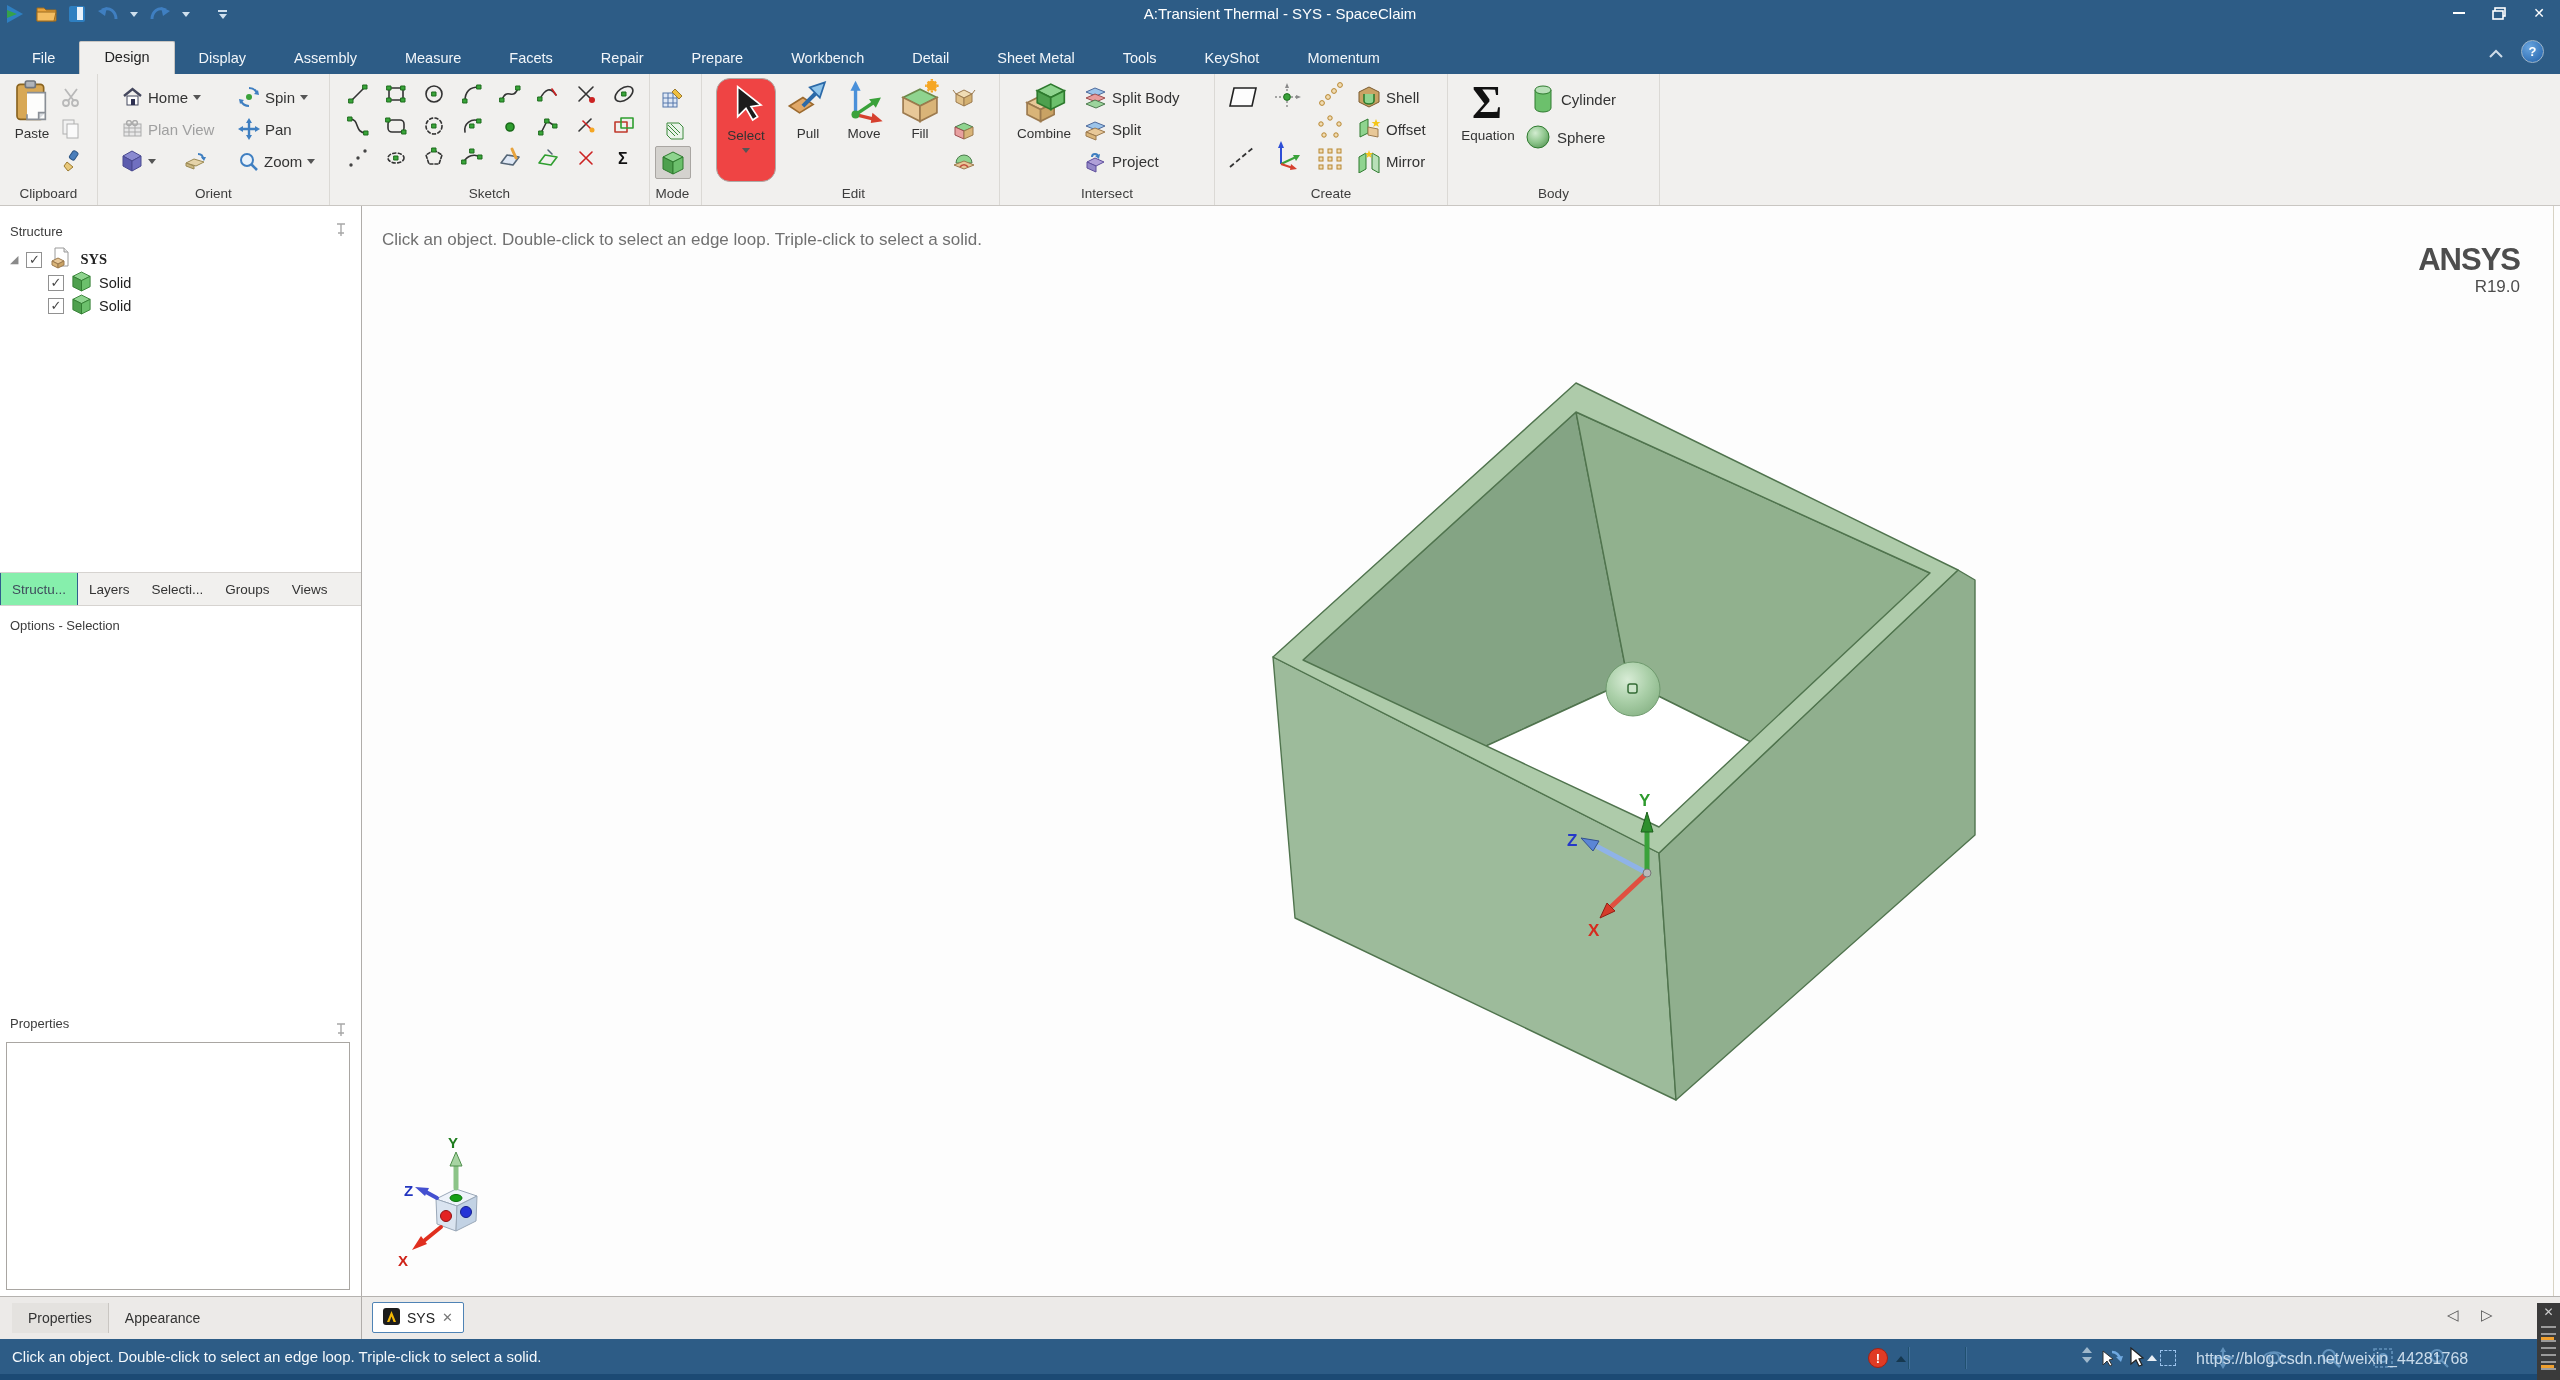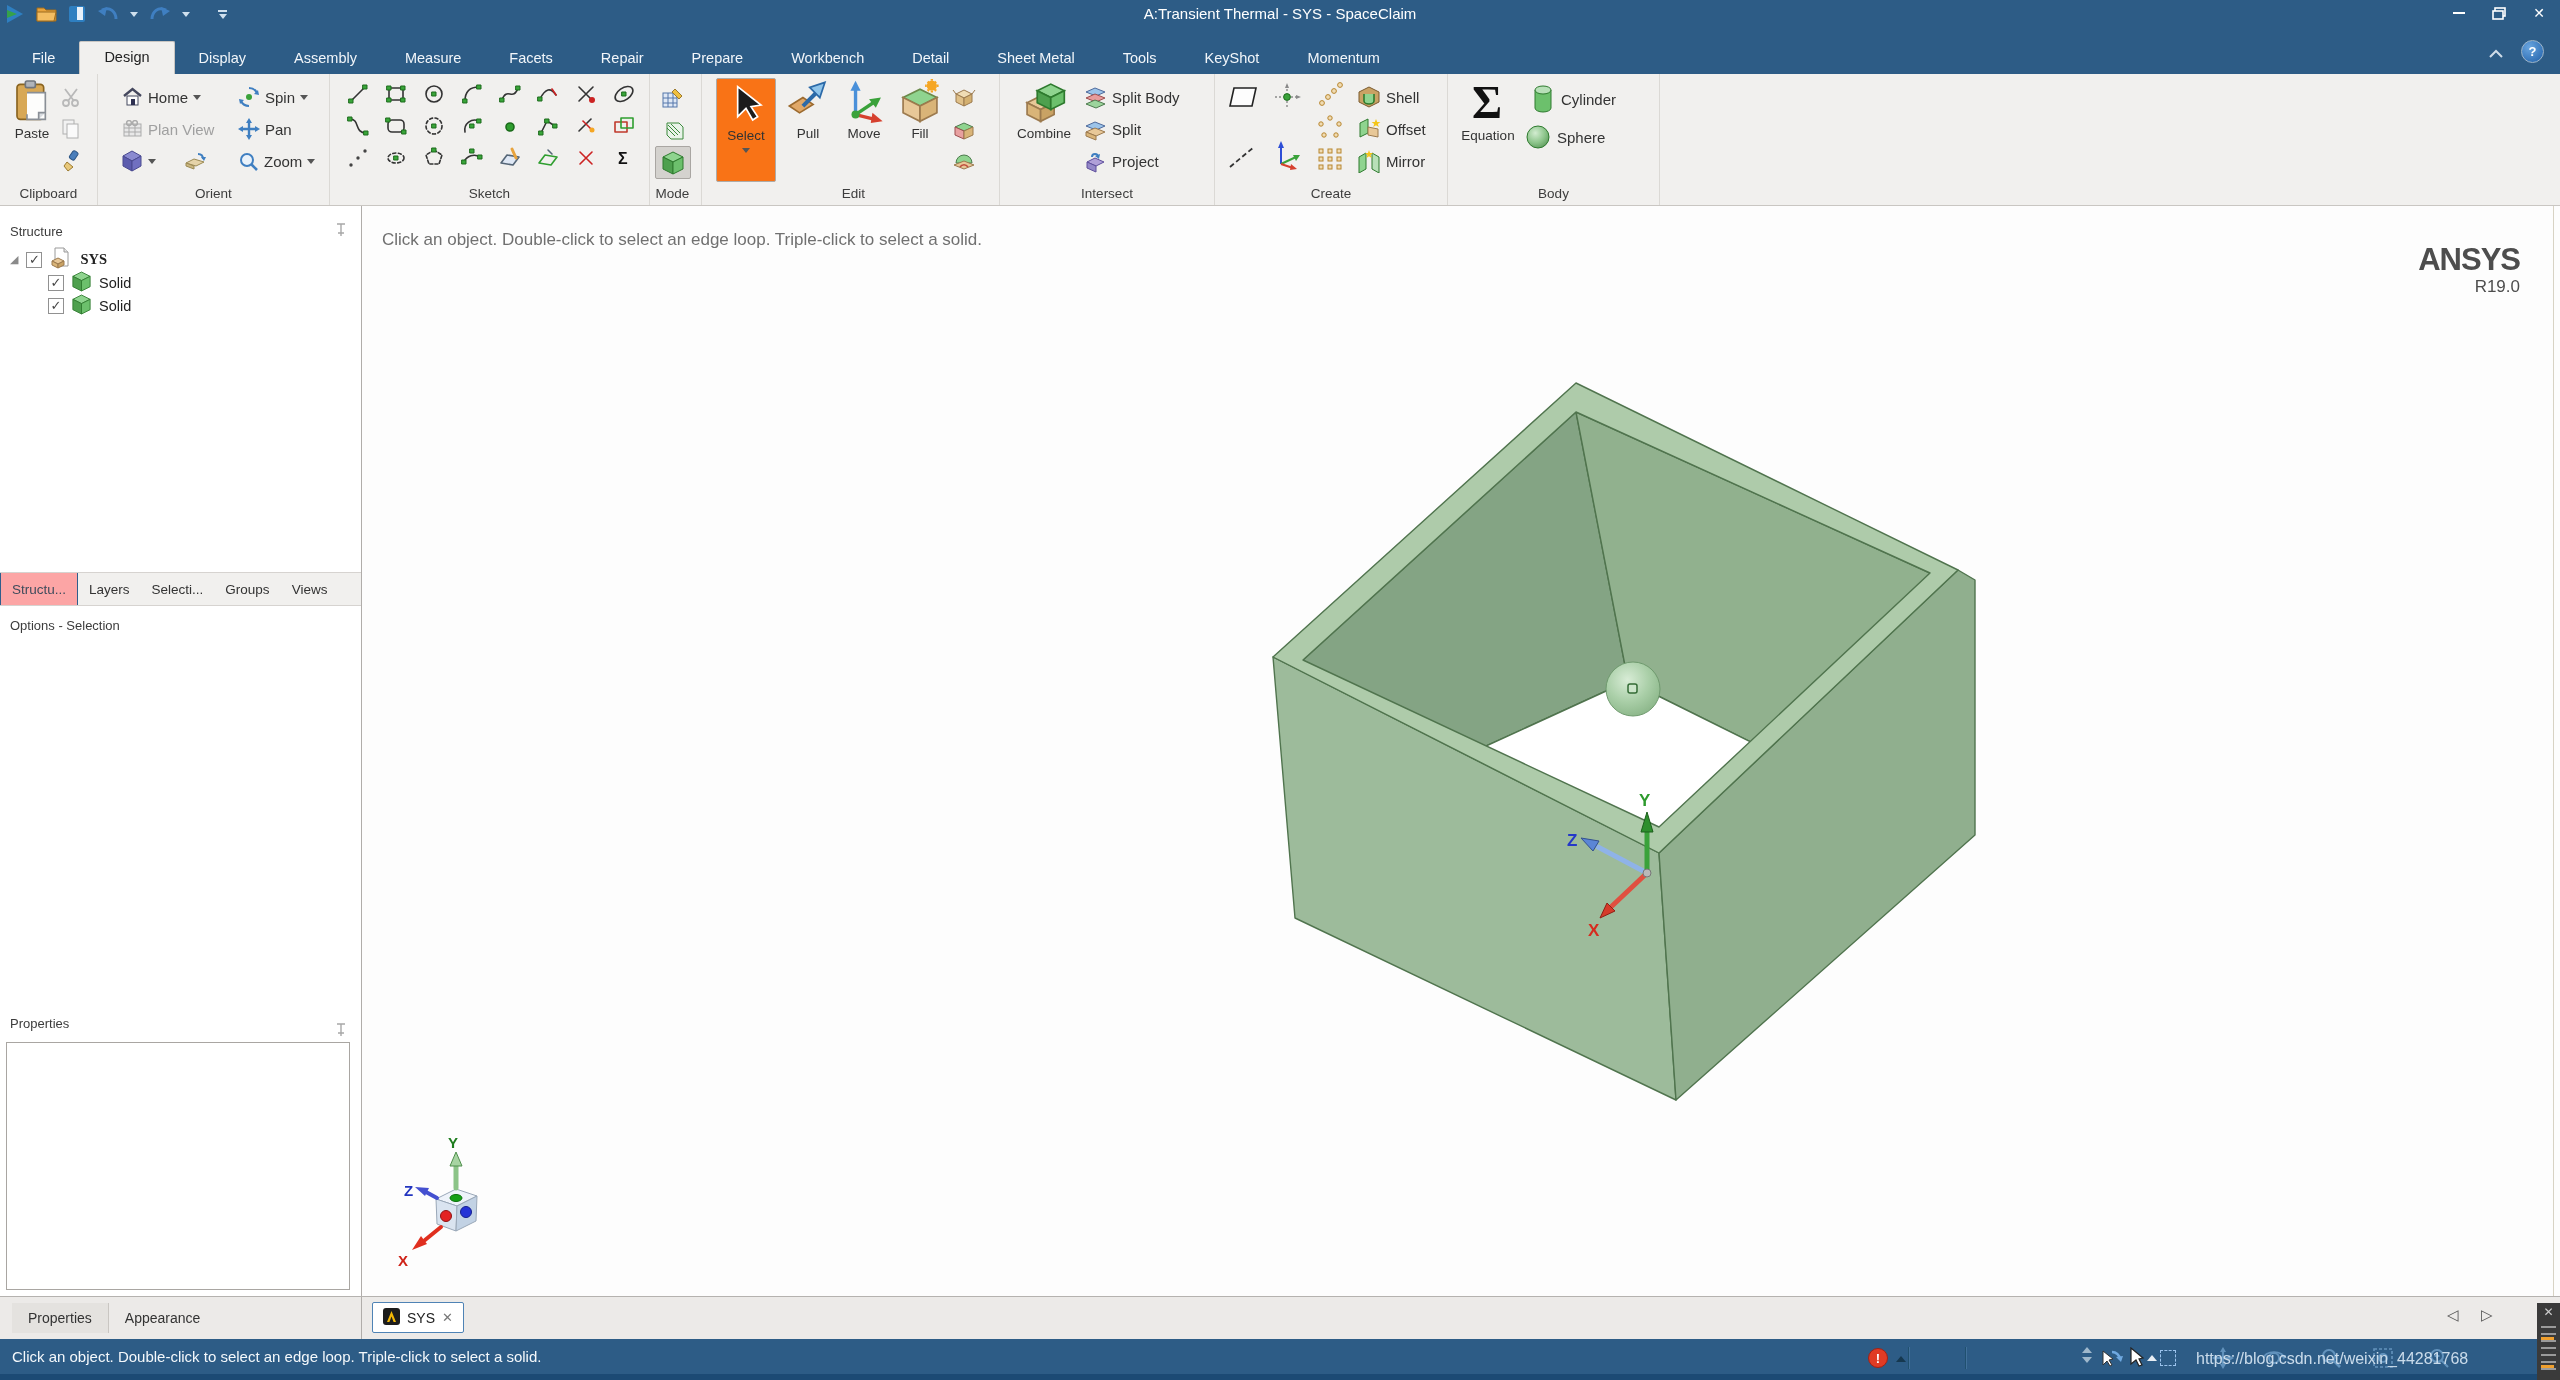--- a/index.html
+++ b/index.html
@@ -26,40 +26,40 @@
   .ribcollapse{position:absolute;right:56px;top:18px;}
   .helpbtn{position:absolute;right:16px;top:12px;width:21px;height:21px;border-radius:50%;
      background:radial-gradient(circle at 35% 30%,#6aa6e0,#1f5fa8);border:1px solid #9fb6c9;
      color:#fff;font-weight:bold;font-size:13px;display:flex;align-items:center;justify-content:center;}
 
   
   .ribbon{position:absolute;left:0;top:74px;width:2560px;height:132px;background:#f1f0ee;border-bottom:1px solid #c9c6c2;box-sizing:border-box;}
   .rgroup{position:absolute;top:0;height:131px;border-right:1px solid #dbd9d5;box-sizing:border-box;}
   .glabel{position:absolute;bottom:4px;left:0;width:100%;text-align:center;font-size:13.5px;color:#3d3d3d;}
   .bigbtn{position:absolute;top:5px;display:flex;flex-direction:column;align-items:center;gap:3px;font-size:13.5px;color:#333;}
-  .bigbtn.pressed{background:#f97316;border:1px solid #aeaba7;border-radius:2px;box-sizing:border-box;}
+  .bigbtn.pressed{background:#ef4444;border:1px solid #aeaba7;border-radius:14px;box-sizing:border-box;}
   .srow{position:absolute;height:30px;display:flex;align-items:center;gap:5px;font-size:15px;color:#333;white-space:nowrap;}
   .srow.dis{color:#a0a0a0;}
   .caret{width:0;height:0;border-left:4px solid transparent;border-right:4px solid transparent;border-top:5px solid #555;}
   .skgrid{position:absolute;left:14px;top:6px;display:grid;grid-template-columns:repeat(8,38px);grid-auto-rows:32px;}
   .skc{width:28px;height:28px;display:flex;align-items:center;justify-content:center;}
   .modebtn{position:absolute;left:11px;width:34px;height:31px;display:flex;align-items:center;justify-content:center;border:1px solid transparent;}
   .modebtn.pressed{background:#d4d2ce;border:1px solid #a9a6a2;border-radius:2px;}
 
   
   .main{position:absolute;left:0;top:206px;width:2560px;height:1090px;}
   .leftpanel{position:absolute;left:0;top:0;width:362px;height:1090px;background:#fff;border-right:1px solid #b0adaa;box-sizing:border-box;}
   .phead{position:absolute;left:0;width:100%;height:26px;display:flex;align-items:center;padding-left:10px;box-sizing:border-box;font-size:13px;color:#3c3c3c;}
   .pin{position:absolute;right:14px;top:5px;opacity:.75;}
   .treerow{position:absolute;display:flex;align-items:center;gap:8px;height:23px;font-size:14.5px;color:#222;}
   .cb{width:16px;height:16px;background:#fff;border:1px solid #919191;display:flex;align-items:center;justify-content:center;font-size:13px;color:#444;box-sizing:border-box;}
   .expander{color:#8a8a8a;font-size:11px;}
   .ptabs{position:absolute;left:0;top:366px;width:100%;height:34px;background:#f1f0ee;border-top:1px solid #d6d3d0;border-bottom:1px solid #d6d3d0;display:flex;align-items:stretch;box-sizing:border-box;font-size:13.5px;color:#333;}
   .ptab{display:flex;align-items:center;padding:0 11px;}
-  .ptab.sel{background:#fca5a5;border-left:1px solid #2f5e8c;border-right:1px solid #2f5e8c;color:#3f4c5c;}
+  .ptab.sel{background:#86efac;border-left:1px solid #2f5e8c;border-right:1px solid #2f5e8c;color:#3f4c5c;}
   .propsbox{position:absolute;left:6px;top:836px;width:344px;height:248px;border:1px solid #a9a6a2;background:#fff;box-sizing:border-box;}
 
   .canvas{position:absolute;left:362px;top:0;width:2198px;height:1090px;background:#fdfdfd;}
   .canvashint{position:absolute;left:20px;top:24px;font-size:17px;color:#707070;}
   .ansyslogo{position:absolute;right:40px;top:38px;text-align:right;color:#4d4d4d;line-height:1;}
   .ansyslogo .brand{font-size:31px;font-weight:bold;letter-spacing:-1px;}
   .ansyslogo .rel{font-size:17px;margin-top:3px;}
   .canvasedge{position:absolute;right:6px;top:0;width:1px;height:100%;background:#d8d3c4;}
   .scene{position:absolute;left:0;top:0;}
 

